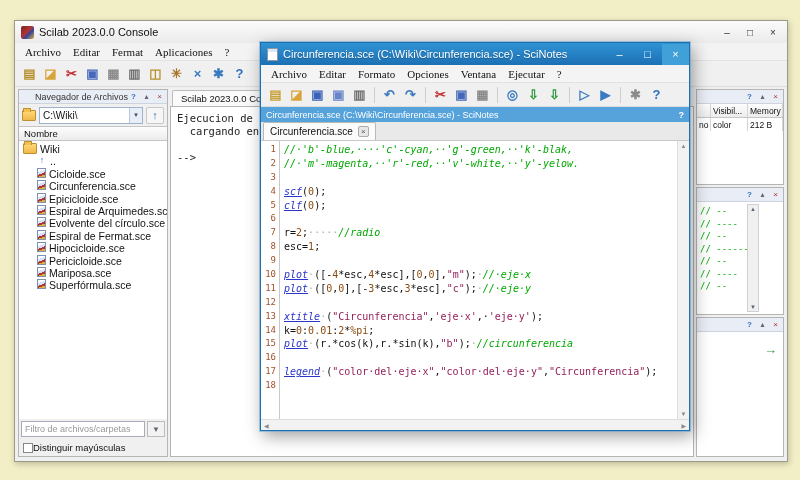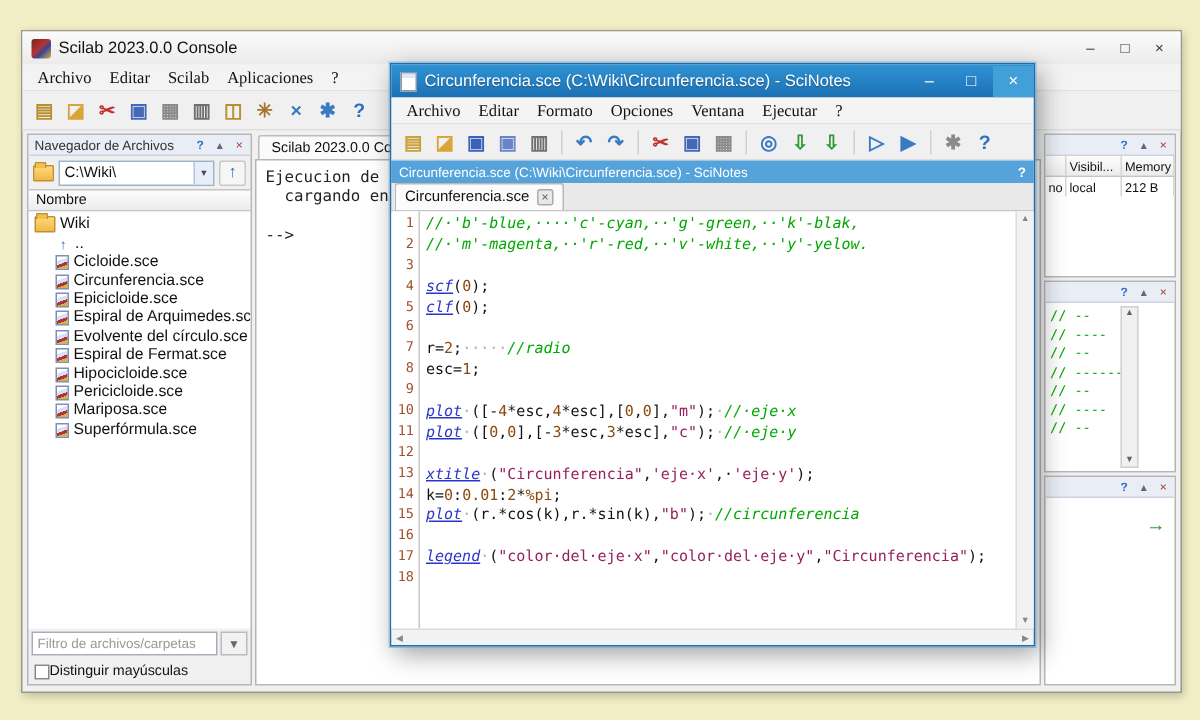--- a/index.html
+++ b/index.html
@@ -16,35 +16,35 @@
   .wbtn{width:22px;height:16px;display:flex;align-items:center;justify-content:center;font-size:10px;color:#333;}
   .menubar{height:18px;display:flex;align-items:center;padding-left:4px;font-size:11px;background:#f3f3f3;border-bottom:1px solid #e2e2e2;}
   .menu-item{padding:2px 6px;white-space:nowrap;font-family:Liberation Serif, serif;}
   .toolbar{height:26px;display:flex;align-items:center;gap:2px;padding:0 5px;background:#f0f0f0;border-bottom:1px solid #ddd;}
   .tb-icon{width:19px;height:19px;display:flex;align-items:center;justify-content:center;font-size:13px;border-radius:2px;font-weight:bold;}
   .tb-sep{width:1px;height:16px;background:#cfcfcf;margin:0 3px;}
   .dock{position:absolute;left:3px;right:3px;top:68px;bottom:4px;display:flex;gap:2px;}
 
   .left-panel{width:150px;flex:none;display:flex;flex-direction:column;border:1px solid #b5b5b5;background:#f0f0f0;overflow:hidden;}
   .panel-header{height:14px;flex:none;background:#e9edf5;border-bottom:1px solid #cdd4e0;display:flex;align-items:center;padding:0 2px 0 4px;font-size:9px;color:#333;}
-  .ph-title{flex:1;overflow:hidden;white-space:nowrap;}
+  .ph-title{flex:1;overflow:hidden;white-space:nowrap;text-align:right;}
   .ph-icons{display:flex;gap:2px;margin-left:auto;}
   .ph-icon{width:11px;height:11px;display:flex;align-items:center;justify-content:center;font-size:8px;color:#667;}
   .ph-icon:first-child{color:#2f6fc0;font-weight:bold;}
   .ph-icon:last-child{color:#b03030;}
   .fb-toolbar{height:22px;flex:none;display:flex;align-items:center;gap:3px;padding:2px 3px;}
   .icon-folder{width:14px;height:11px;flex:none;background:linear-gradient(#ffd978,#f0b84a);border:1px solid #c09030;border-radius:1px;position:relative;}
   .icon-folder::before{content:"";position:absolute;top:-3px;left:0;width:6px;height:3px;background:#f0c050;border:1px solid #c09030;border-bottom:none;border-radius:1px 1px 0 0;}
   .combo{flex:1;height:17px;background:#fff;border:1px solid #9fb3c8;display:flex;align-items:center;font-size:10px;padding-left:3px;overflow:hidden;}
   .combo-text{white-space:nowrap;}
   .combo-arrow{margin-left:auto;width:13px;height:100%;background:#e8eef8;border-left:1px solid #b8c8dc;display:flex;align-items:center;justify-content:center;font-size:7px;color:#446;flex:none;}
   .up-btn{width:18px;height:17px;flex:none;display:flex;align-items:center;justify-content:center;color:#2f6fc0;font-weight:bold;font-size:11px;border:1px solid #c8c8c8;border-radius:2px;background:#f6f6f6;}
   .fb-colhead{height:15px;flex:none;background:linear-gradient(#fdfdfd,#ececec);border-top:1px solid #c5c5c5;border-bottom:1px solid #c5c5c5;font-size:9.5px;display:flex;align-items:center;padding-left:5px;}
   .fb-tree{flex:1;background:#fff;overflow:hidden;padding-top:2px;font-size:10.5px;}
-  .tree-row{display:flex;align-items:flex-end;gap:3px;height:12.4px;padding-left:4px;white-space:nowrap;}
+  .tree-row{display:flex;align-items:flex-start;gap:3px;height:12.4px;padding-left:4px;white-space:nowrap;}
   .tree-row.child{padding-left:18px;}
   .icon-sce{width:9px;height:10px;flex:none;border:1px solid #8090b0;background:linear-gradient(160deg,#fff 30%,#d8e0f8 30%,#d8e0f8 55%,#b03434 55%,#b03434 75%,#d8b23c 75%);}
   .icon-up{color:#2f6fc0;font-weight:bold;font-size:9px;width:10px;text-align:center;flex:none;}
   .tree-label{overflow:hidden;}
   .fb-filter{height:20px;flex:none;display:flex;gap:2px;padding:1px 2px;align-items:center;}
   .filter-input{flex:1;height:16px;border:1px solid #aab;font-size:9px;padding:0 3px;font-family:"Liberation Sans",sans-serif;color:#333;background:#fff;min-width:0;}
   .filter-input::placeholder{color:#999;}
   .funnel-btn{width:18px;height:16px;flex:none;border:1px solid #bbb;background:#f2f2f2;display:flex;align-items:center;justify-content:center;font-size:8px;color:#667;}
   .fb-case{height:17px;flex:none;display:flex;align-items:center;gap:0;padding-left:4px;font-size:9.5px;}
   .checkbox{width:10px;height:10px;flex:none;background:#fff;border:1px solid #888;}
@@ -110,21 +110,21 @@
       <span class="title-text">Scilab 2023.0.0 Console</span>
       <span class="win-btns" id="scilab-winbtns">
           <span class="wbtn">–</span>
           <span class="wbtn">□</span>
           <span class="wbtn">×</span>
         </span>
     </div>
     <div class="menubar" id="scilab-menubar">
         <span class="menu-item">Archivo</span>
         <span class="menu-item">Editar</span>
-        <span class="menu-item">Scilab</span>
+        <span class="menu-item">Fermat</span>
         <span class="menu-item">Aplicaciones</span>
         <span class="menu-item">?</span>
       </div>
     <div class="toolbar" id="scilab-toolbar">
         <span class="tb-icon" style="color: rgb(184, 145, 47);">▤</span>
         <span class="tb-icon" style="color: rgb(217, 164, 58);">◪</span>
         <span class="tb-icon" style="color: rgb(192, 48, 48);">✂</span>
         <span class="tb-icon" style="color: rgb(70, 104, 184);">▣</span>
         <span class="tb-icon" style="color: rgb(138, 138, 138);">▦</span>
         <span class="tb-icon" style="color: rgb(112, 112, 112);">▥</span>
@@ -237,21 +237,21 @@
                 <span class="ph-icon">×</span>
               </span>
           </div>
           <div class="vb-headrow" id="vb-headrow">
               <span class="vb-cell vb-head"></span>
               <span class="vb-cell vb-head">Visibil...</span>
               <span class="vb-cell vb-head">Memory</span>
             </div>
           <div class="vb-valrow" id="vb-valrow">
               <span class="vb-cell">no</span>
-              <span class="vb-cell">local</span>
+              <span class="vb-cell">color</span>
               <span class="vb-cell">212 B</span>
             </div>
         </div>
 
         <div class="right-panel" id="history-panel">
           <div class="panel-header">
             <span class="ph-title"></span>
             <span class="ph-icons">
                 <span class="ph-icon">?</span>
                 <span class="ph-icon">▴</span>

